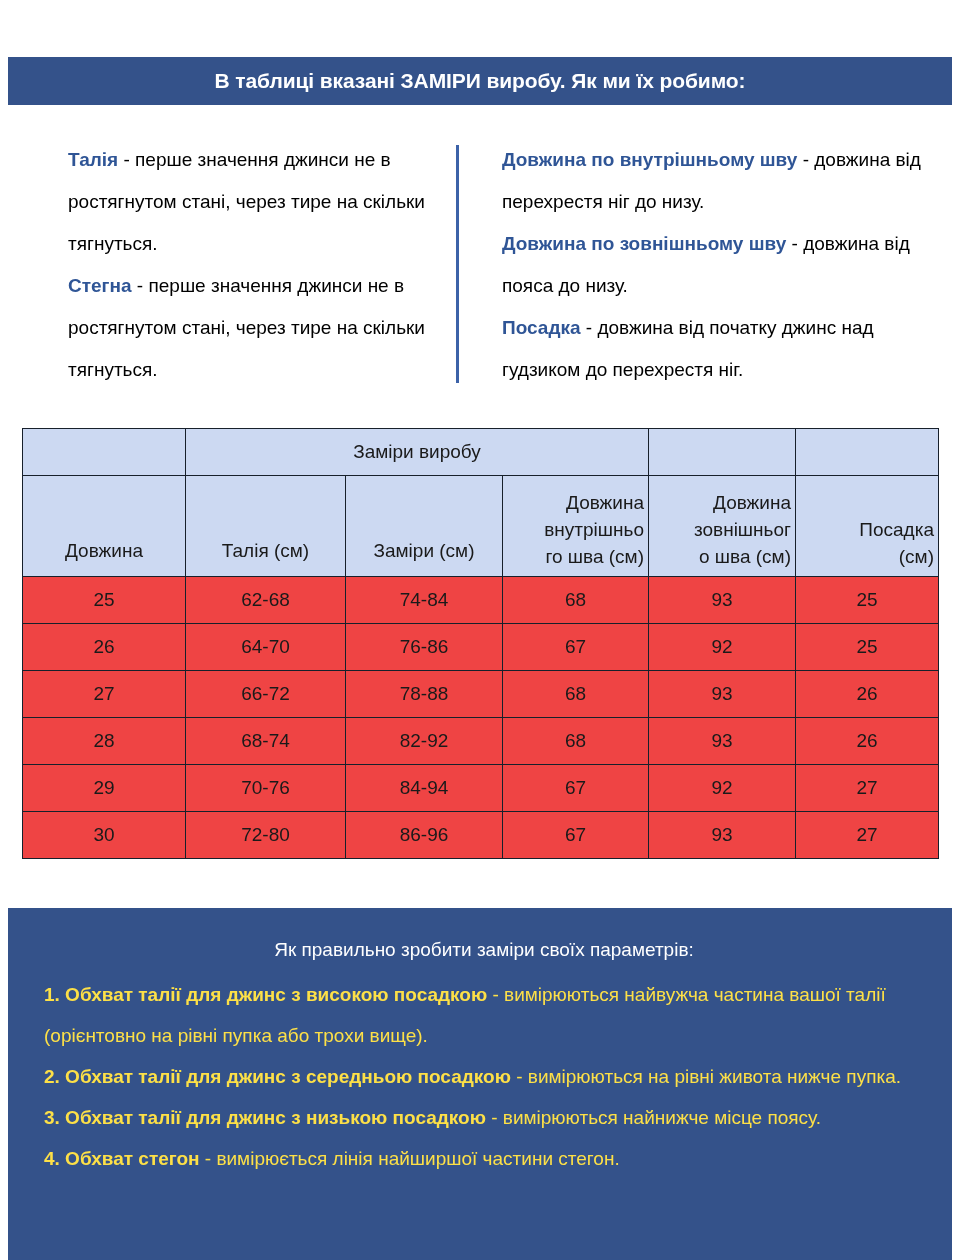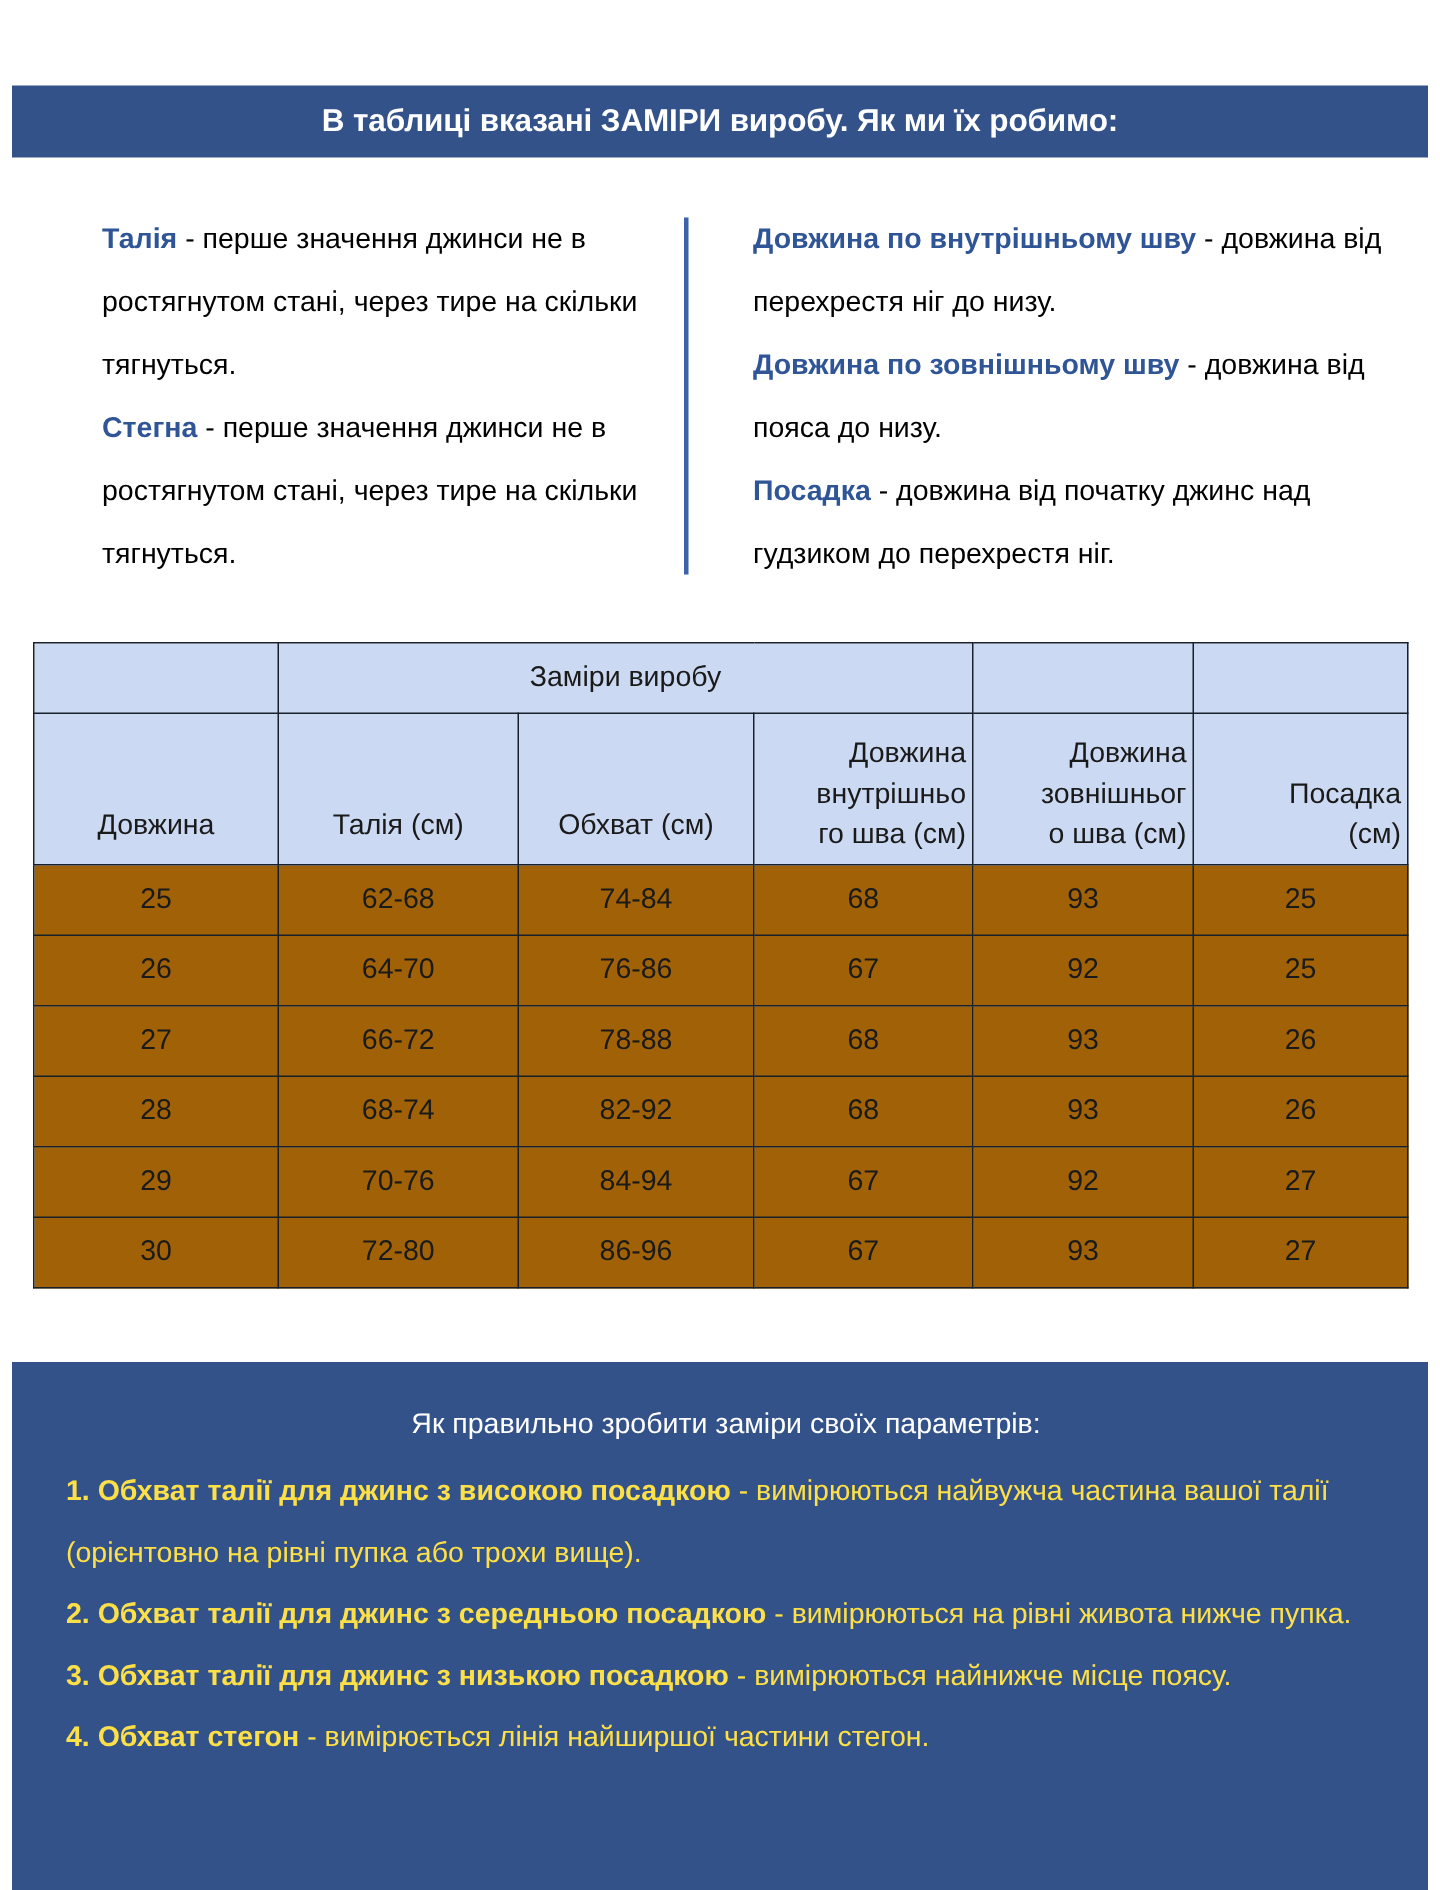--- a/index.html
+++ b/index.html
@@ -107,21 +107,21 @@
   td.hdr-main {
     background: #ccd9f2;
     height: 101px;
     vertical-align: bottom;
     padding-bottom: 6px;
     line-height: 27px;
   }
   td.hdr-main.two-line   { padding-bottom: 6px; text-align: right; }
   td.data-cell {
     height: 40px;
-    background: #a16207;
+    background: #ef4444;
     vertical-align: middle;
   }
 
   
   .bottom-panel {
     position: absolute;
     left: 8px;
     top: 908px;
     width: 944px;
     height: 452px;
@@ -197,21 +197,21 @@
         <td class="hdr-top"></td>
       </tr>
       <tr>
         <td class="hdr-main">
           <span>Довжина</span>
         </td>
         <td class="hdr-main">
           <span>Талія (см)</span>
         </td>
         <td class="hdr-main">
-          <span>Обхват (см)</span>
+          <span>Заміри (см)</span>
         </td>
         <td class="hdr-main two-line">
           <span>Довжина</span><br>
           <span>внутрішньо</span><br>
           <span>го шва (см)</span>
         </td>
         <td class="hdr-main two-line">
           <span>Довжина</span><br>
           <span>зовнішньог</span><br>
           <span>о шва (см)</span>

